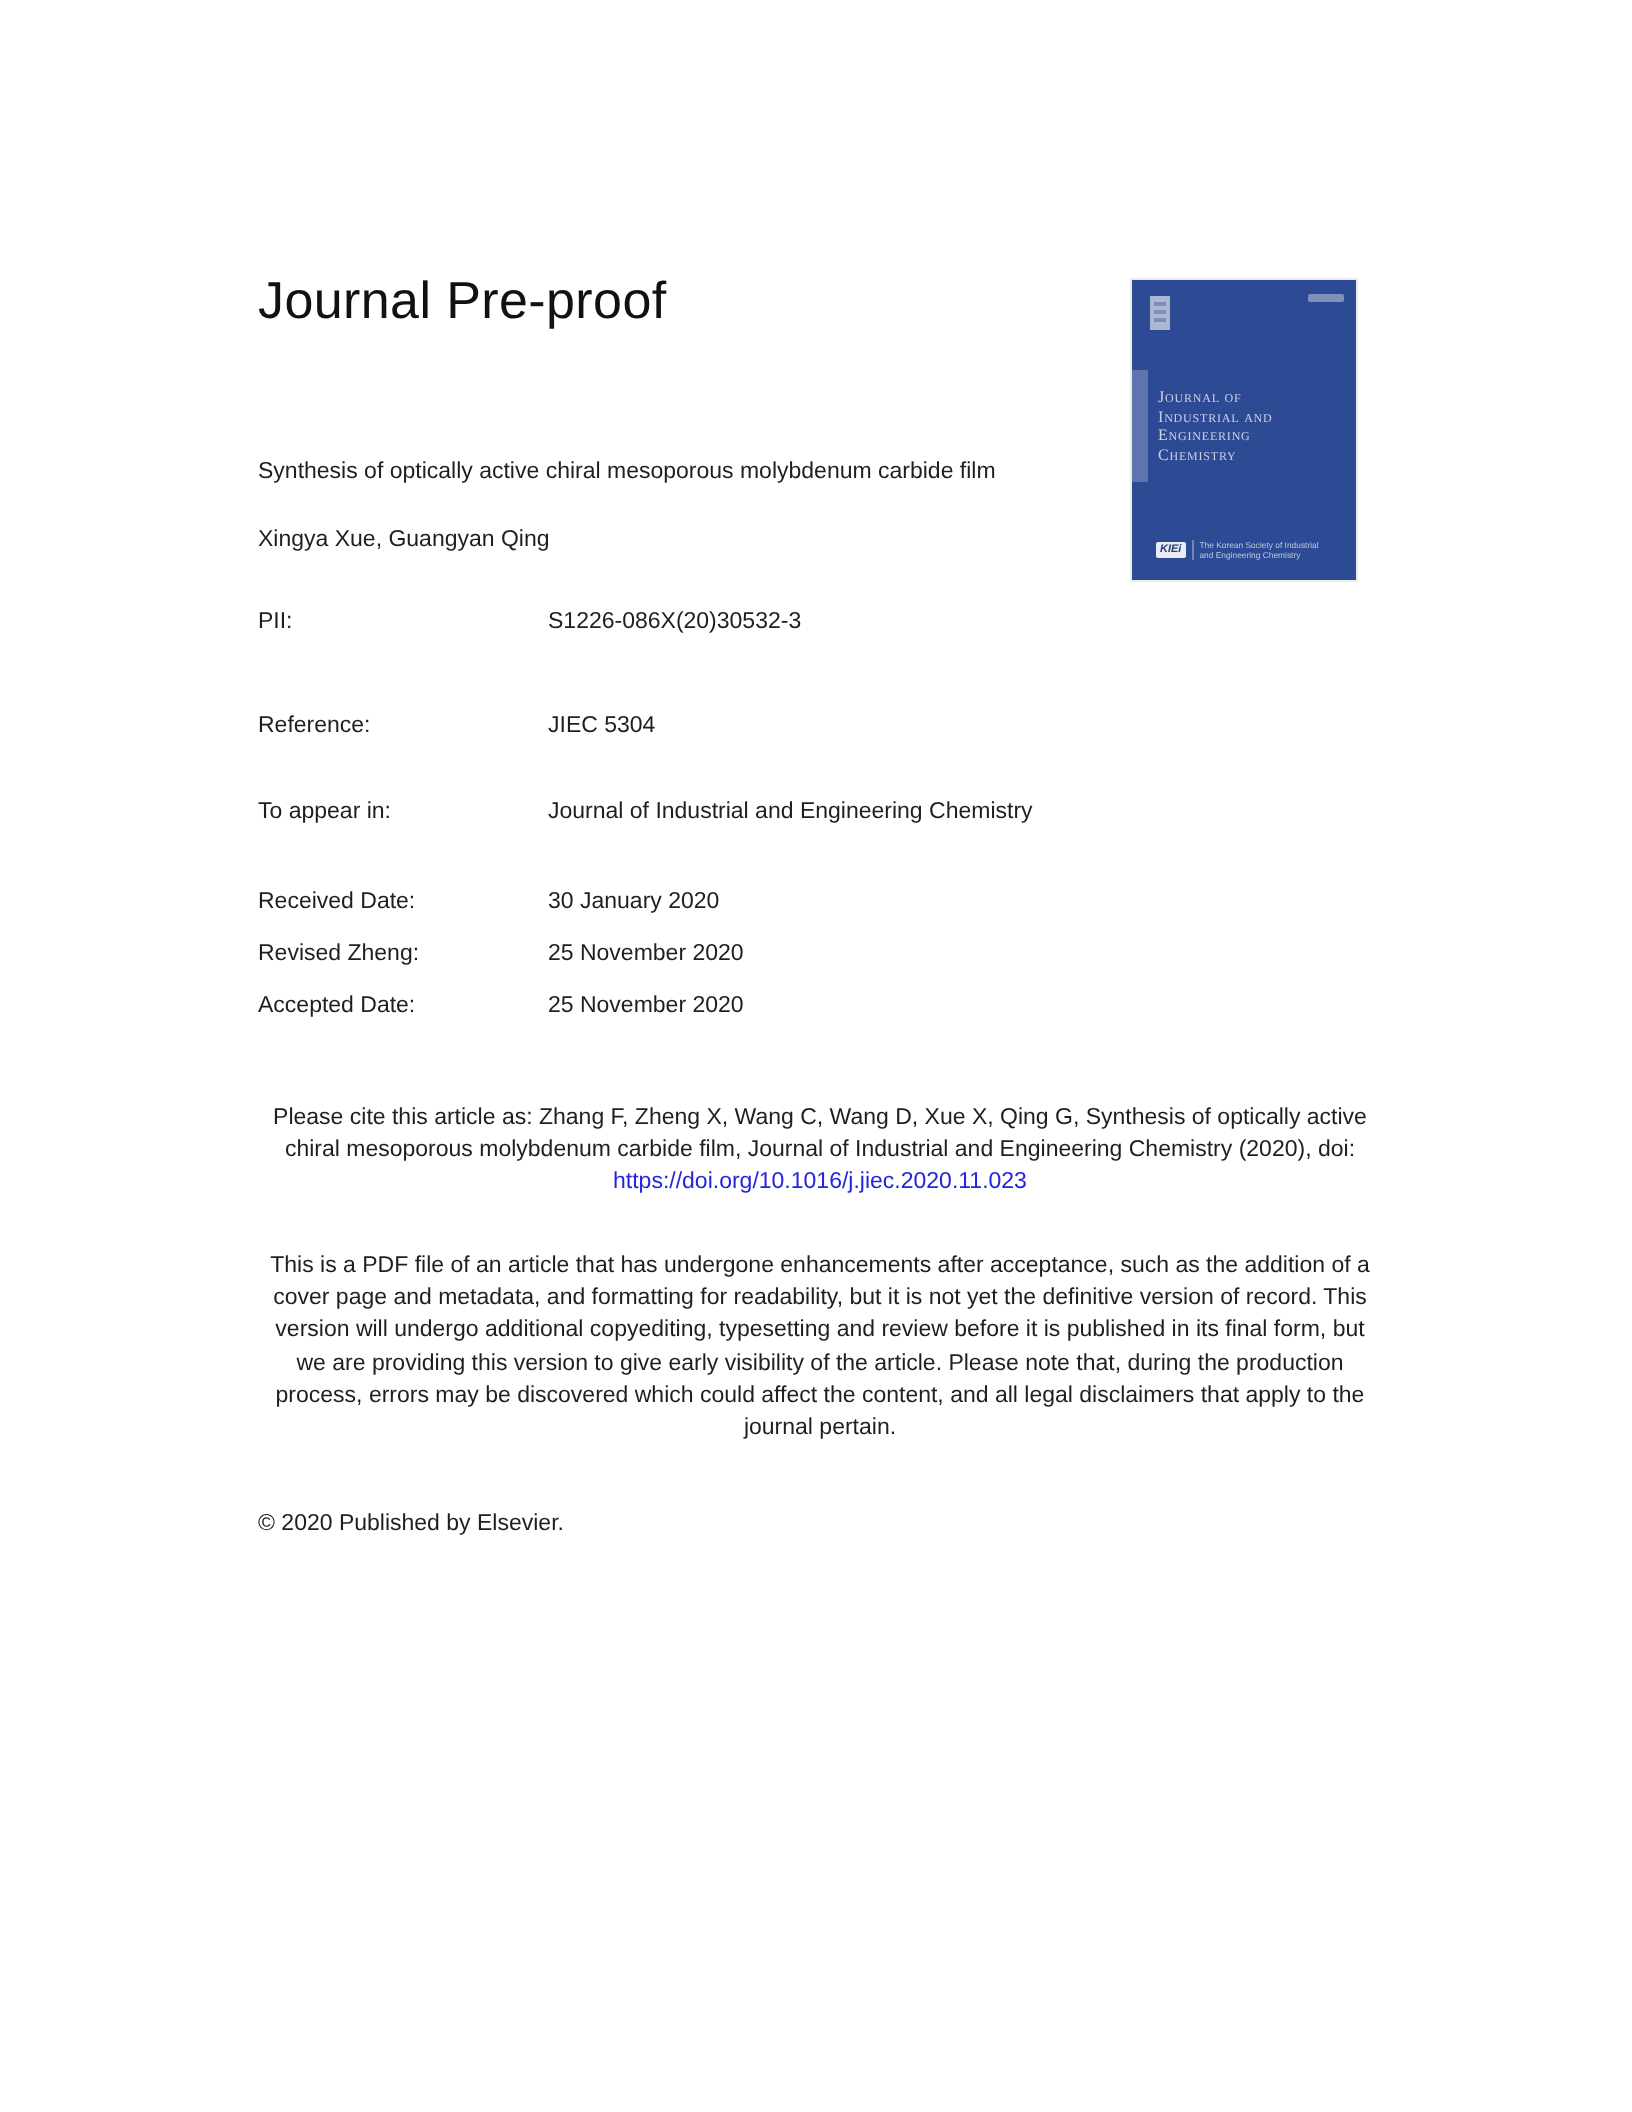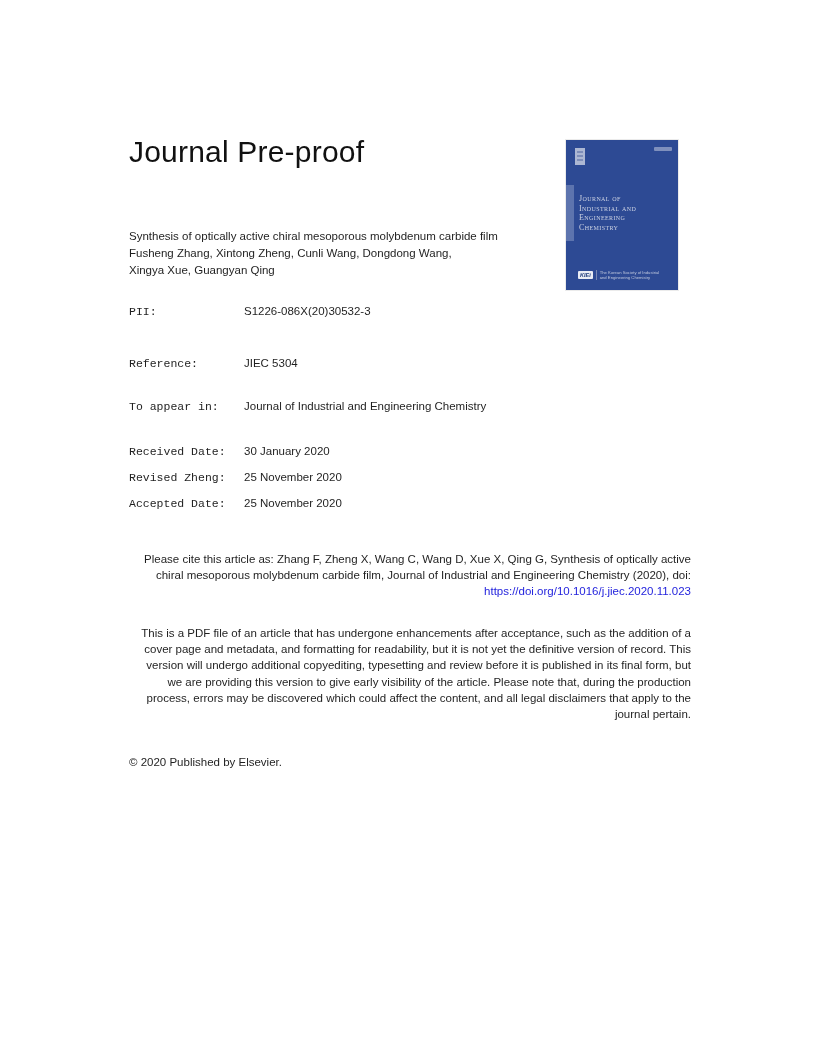--- a/index.html
+++ b/index.html
@@ -8,21 +8,21 @@
     width: 816px;
     height: 1056px;
     background: #ffffff;
     font-family: "Liberation Sans", sans-serif;
     color: #1f1f1f;
     overflow: hidden;
   }
   .h1 {
     position: absolute;
     left: 129px; top: 135px;
-    font-size: 30px;
+    font-size: 26px;
     font-weight: 400;
     letter-spacing: 0.2px;
     color: #111111;
   }
   .article-title {
     position: absolute;
     left: 129px; top: 205px;
     width: 445px;
     font-size: 11.5px;
     line-height: 16px;
@@ -37,35 +37,35 @@
     line-height: 16.5px;
     color: #1f1f1f;
   }
   .meta-row {
     position: absolute;
     left: 129px;
     font-size: 11.5px;
     color: #1f1f1f;
     white-space: nowrap;
   }
-  .meta-label { display: inline-block; width: 115px; font-family: Liberation Mono, monospace; }
+  .meta-label { display: inline-block; width: 145px; }
   .italic { }
   .link {
     color: #2424dd;
     text-decoration: none;
     cursor: pointer;
   }
   .para {
     position: absolute;
     left: 129px;
     width: 562px;
     font-size: 11.5px;
     line-height: 16.2px;
     color: #1f1f1f;
-    text-align: right;
+    text-align: center;
   }
   
   .cover {
     position: absolute;
     left: 566px; top: 140px;
     width: 112px; height: 150px;
     background: #2d4a94;
     box-shadow: 0 0 0 1px rgba(0,0,0,0.08);
   }
   .cover-spine {
@@ -153,21 +153,21 @@
       <span class="society-lines">
         <span>The Korean Society of Industrial</span><br>
         <span>and Engineering Chemistry</span>
       </span>
     </div>
   </div>
 
   <div class="article-title">Synthesis of optically active chiral mesoporous molybdenum carbide film</div>
 
   <div class="authors">
-    <span>Fusheng Zhang, Xintong Zheng, Cunli Wang, Dongdong Wang,</span><br>
+    <br>
     <span>Xingya Xue, Guangyan Qing</span>
   </div>
 
   <div class="meta-row" style="top:305px">
     <span class="meta-label">PII:</span><span>S1226-086X(20)30532-3</span>
   </div>
   <div class="meta-row" style="top:357px">
     <span class="meta-label">Reference:</span><span>JIEC 5304</span>
   </div>
   <div class="meta-row" style="top:400px">

